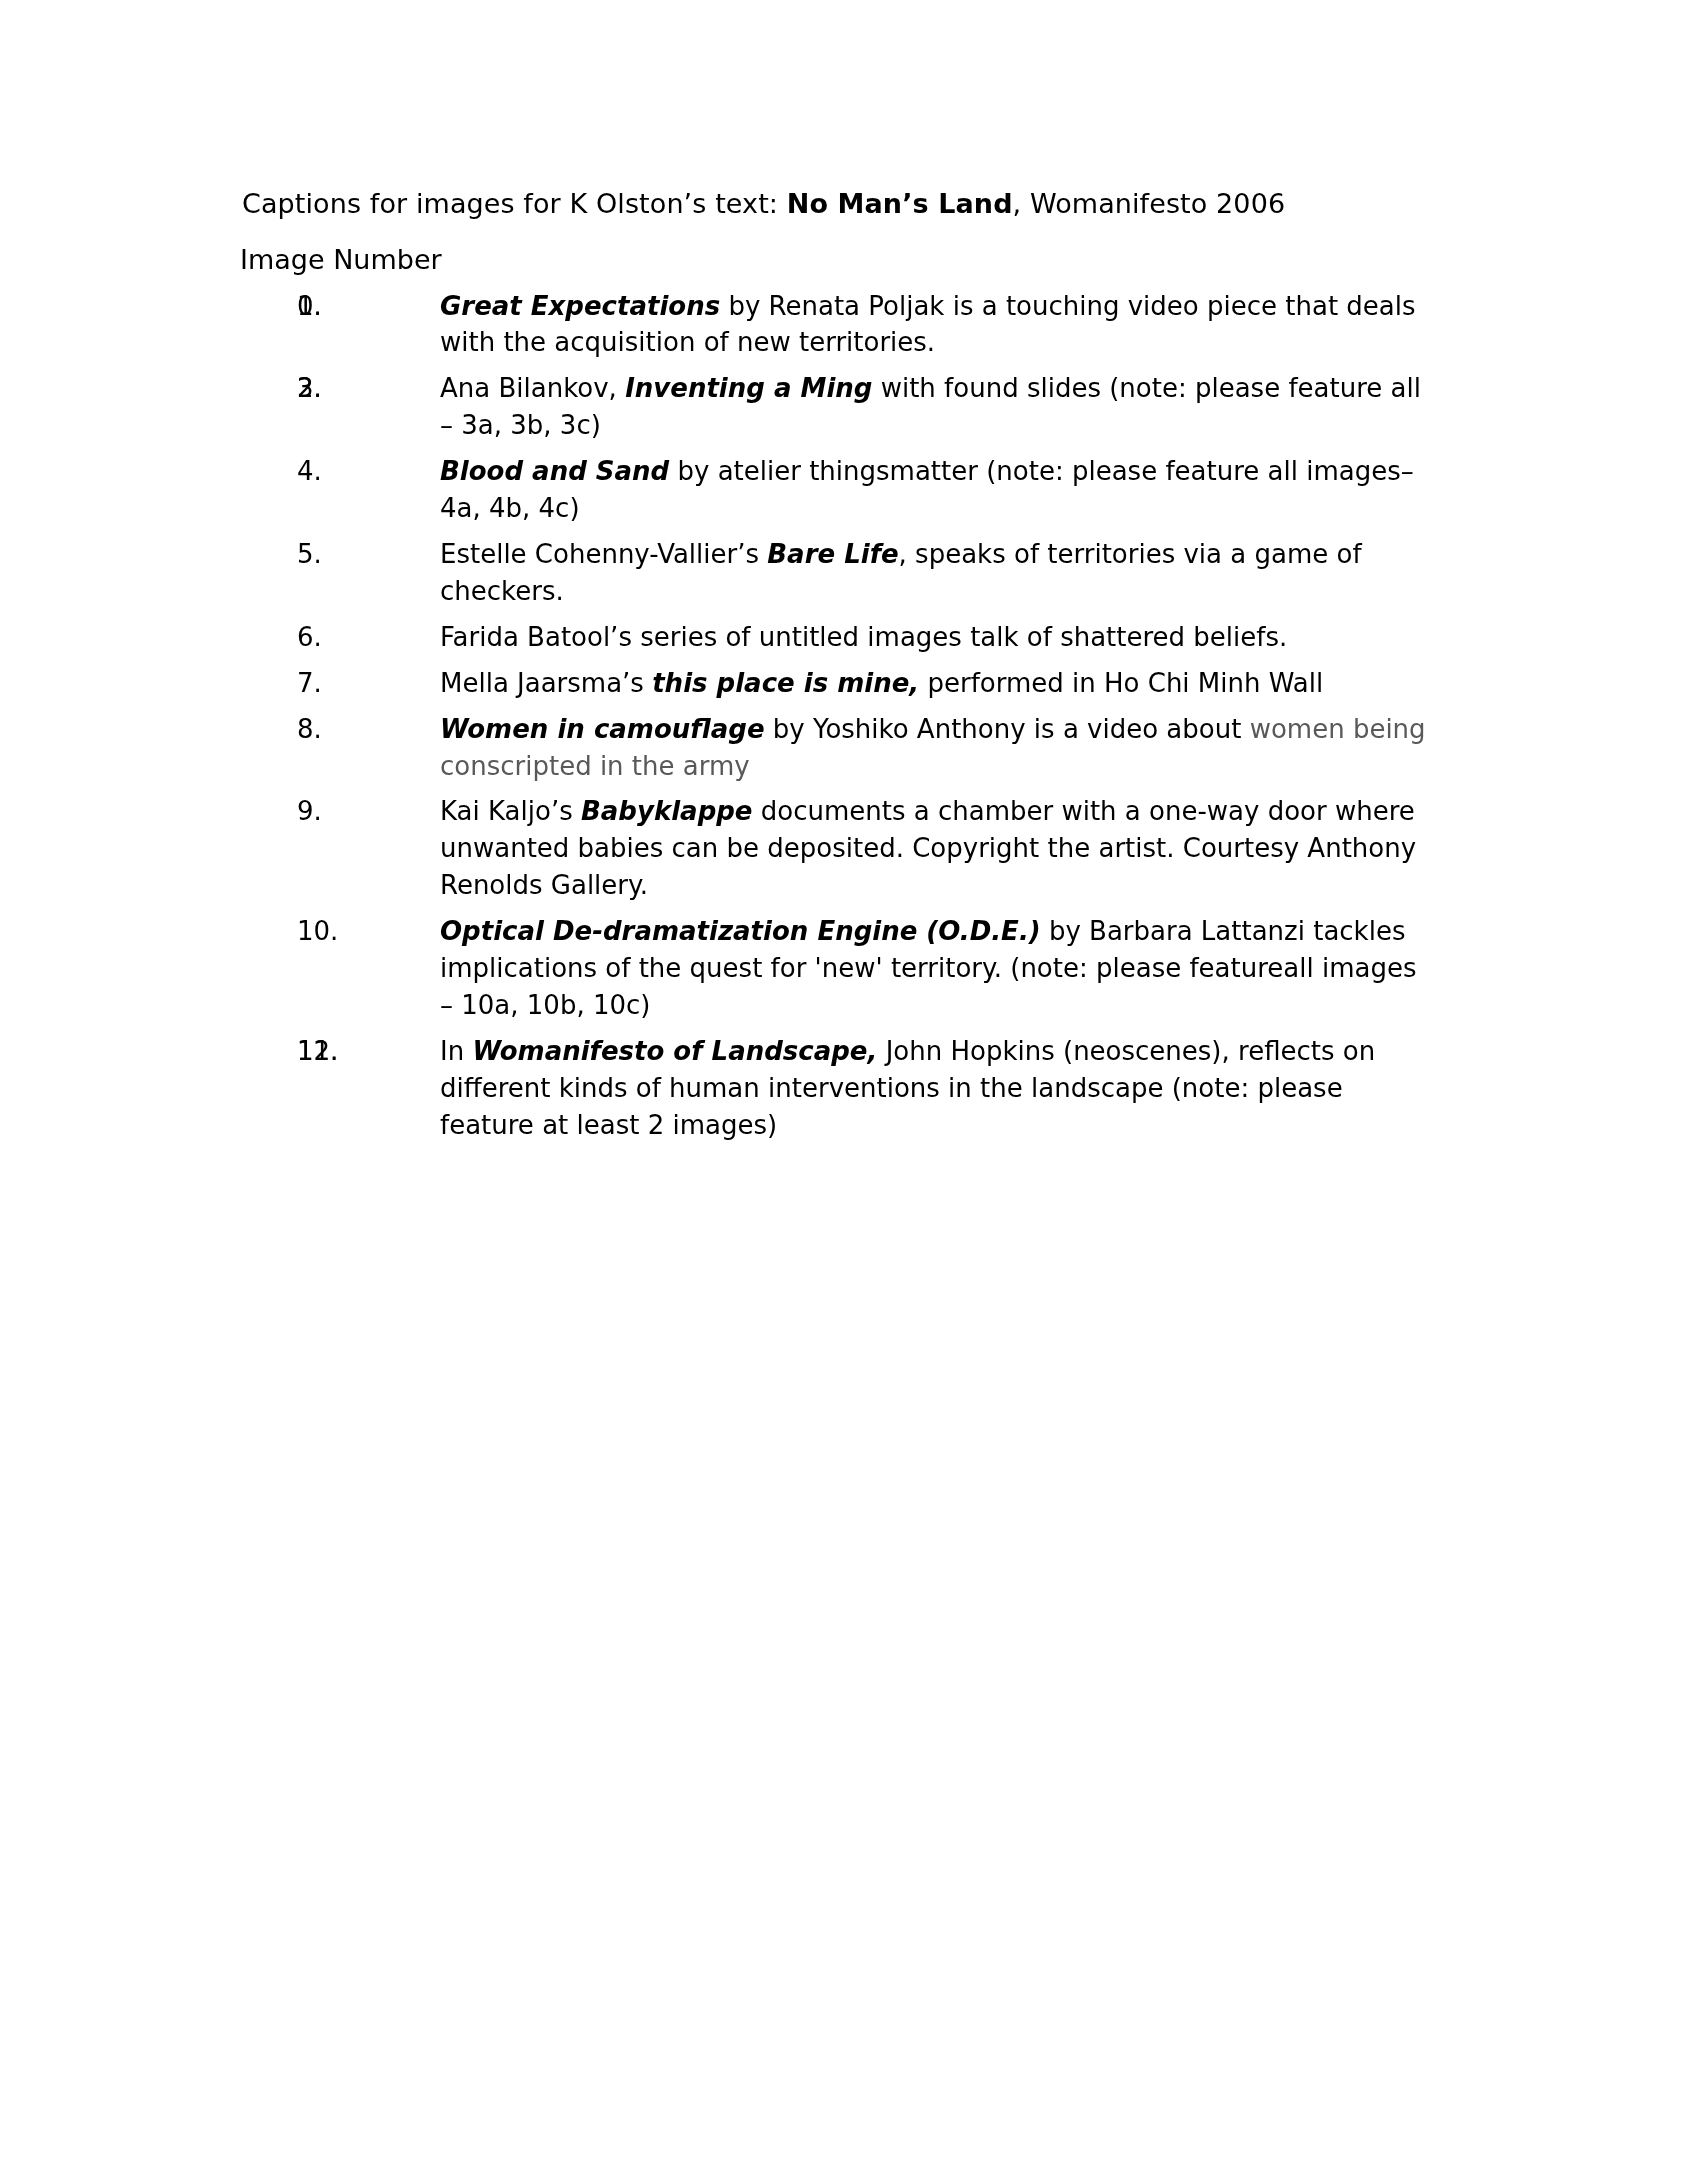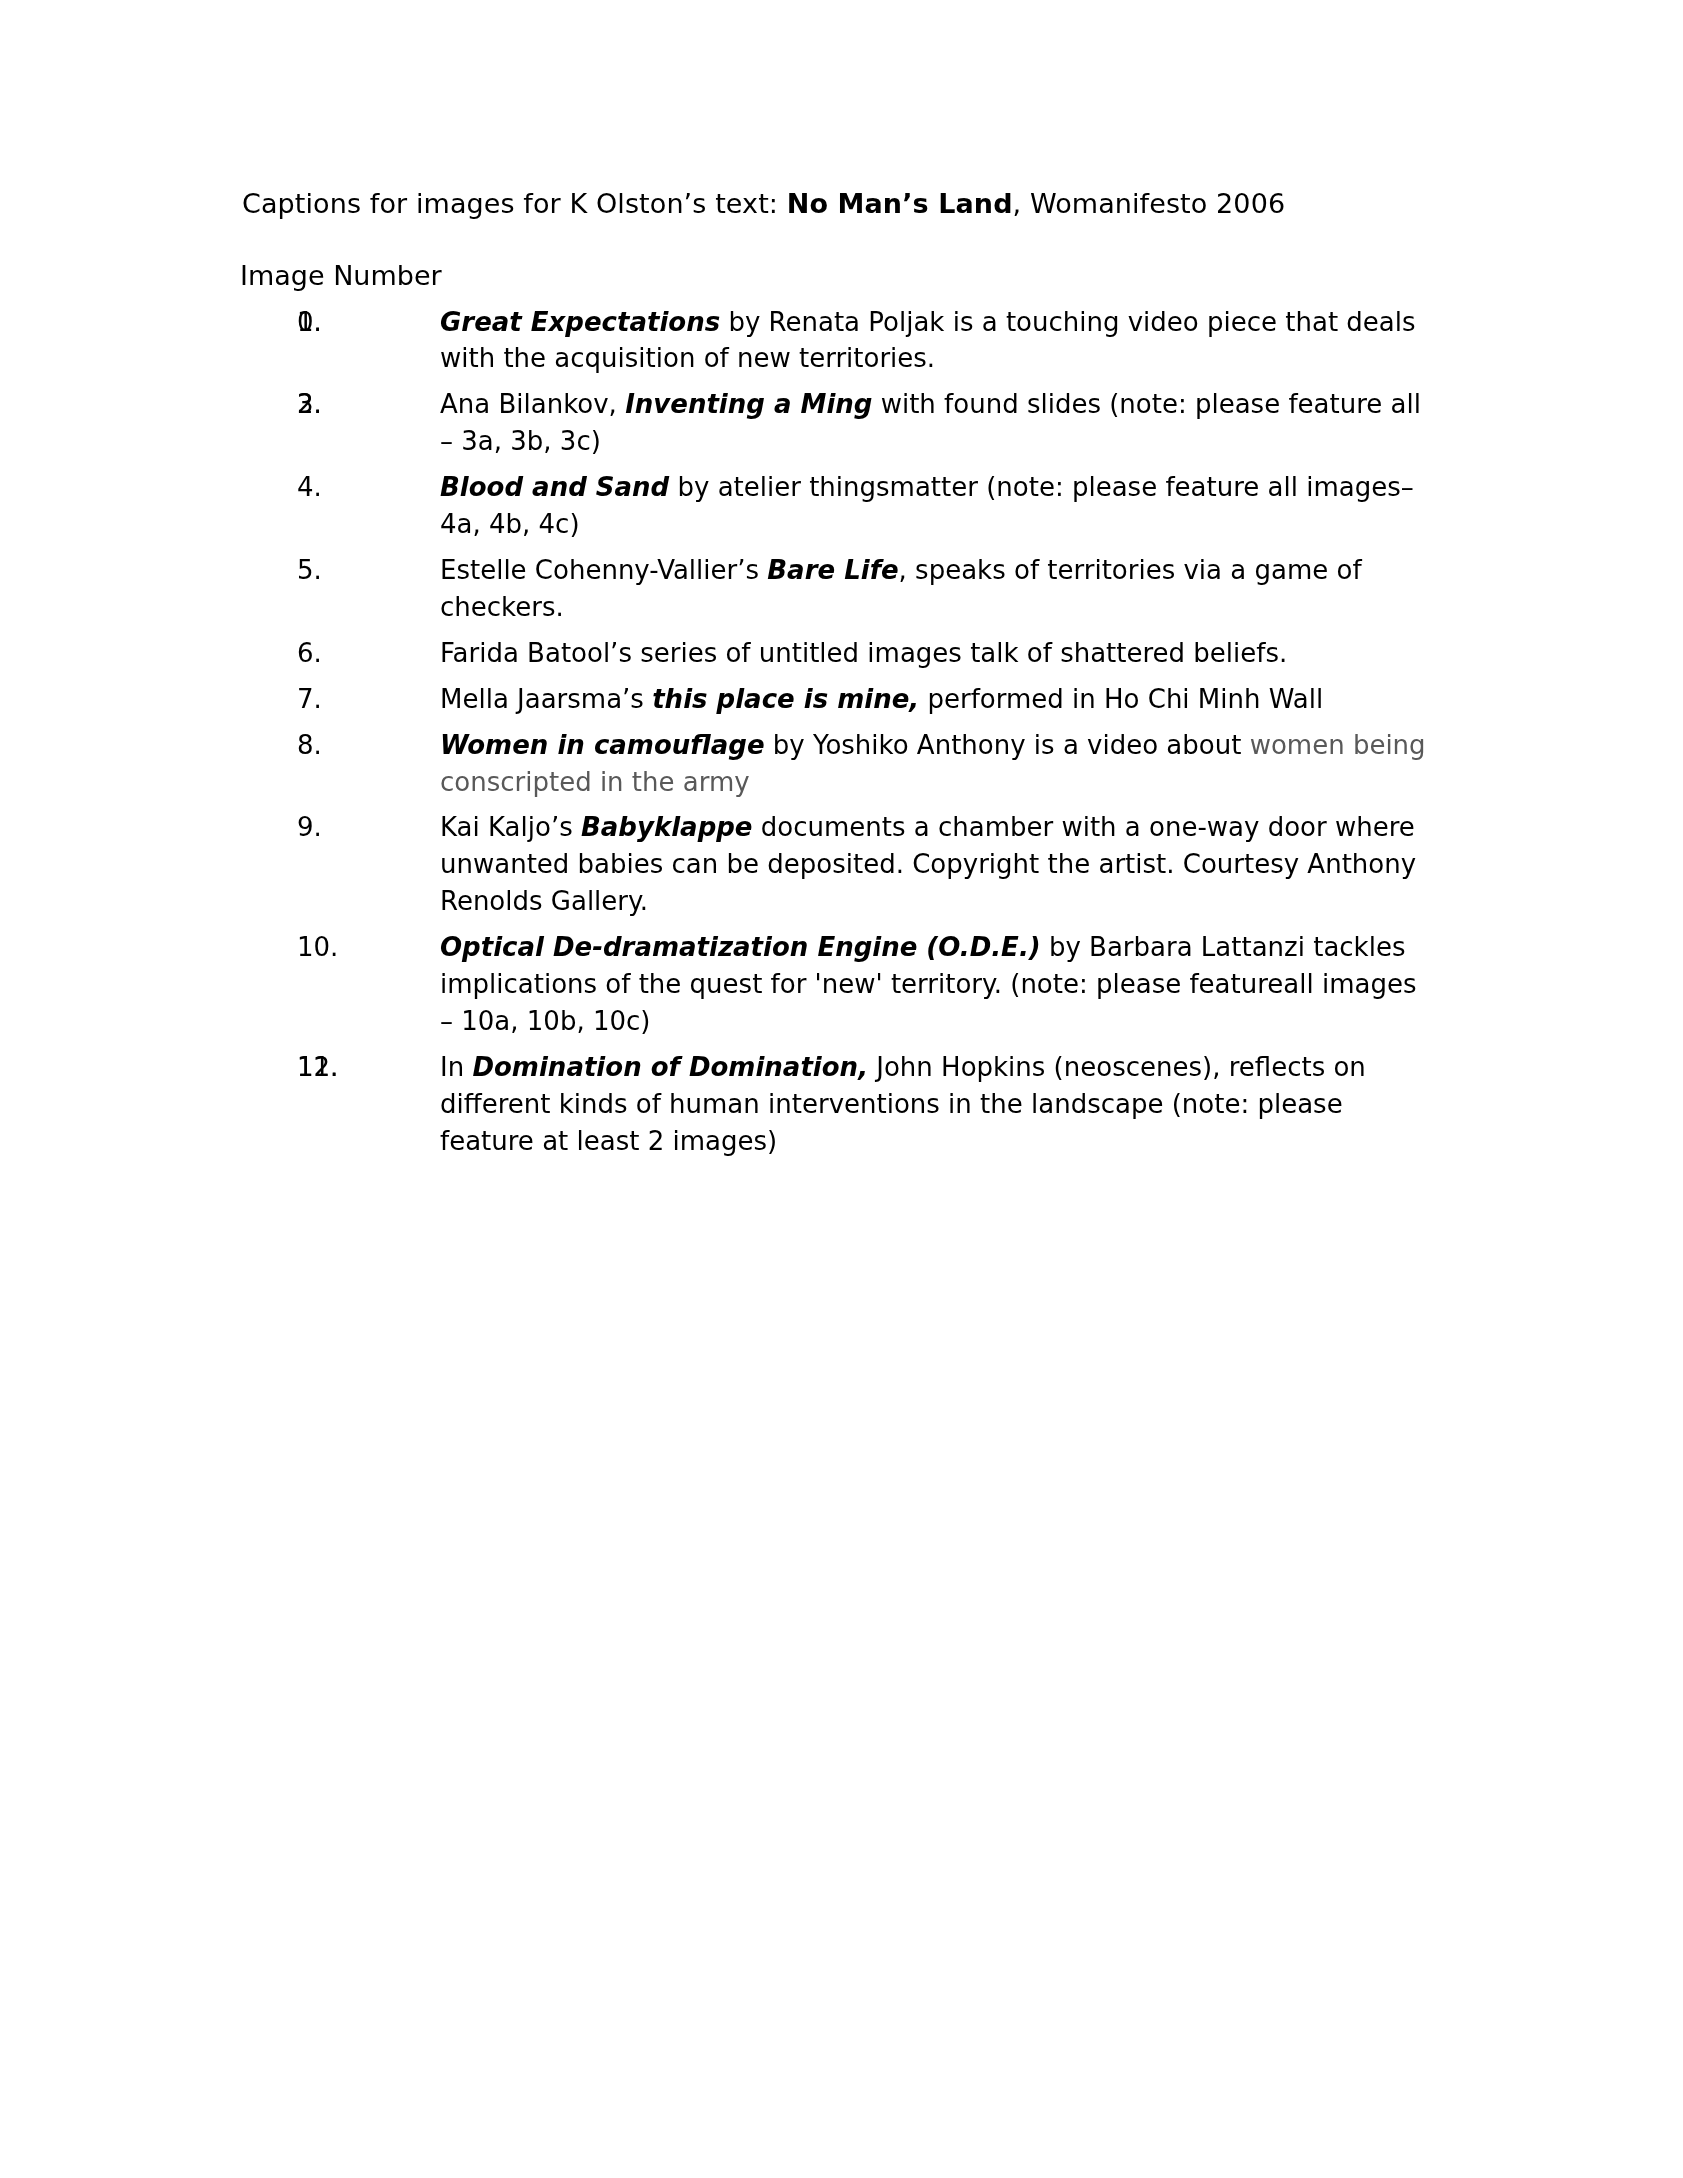--- a/index.html
+++ b/index.html
@@ -35,21 +35,21 @@
     letter-spacing: 0.1px;
     margin: 0 0 0 0;
     white-space: nowrap;
   }
   .doc-title .bold {
     font-weight: bold;
   }
   .subheading {
     font-size: 27px;
     line-height: 1.3;
-    margin: 36px 0 0 -2px;
+    margin: 20px 0 0 -2px;
   }
   ol.caption-list {
     list-style: none;
     margin: 10px 0 0 0;
     padding: 0;
   }
   ol.caption-list > li {
     position: relative;
     padding-left: 198px;
     margin-top: 9px;
@@ -129,19 +129,19 @@
         </li>
         <li>
           <span class="num">10.</span>
           <span class="txt"><span class="bi">Optical De-dramatization Engine (O.D.E.)</span><span> by Barbara Lattanzi tackles implications of the quest for 'new' territory. (note: please featureall images – 10a, 10b, 10c)</span></span>
         </li>
         <li>
           <span class="num">11.</span>
         </li>
         <li>
           <span class="num">12.</span>
-          <span class="txt"><span>In </span><span class="bi">Domination of Domination,</span><span> John Hopkins (neoscenes), reflects on different kinds of human interventions in the landscape (note: please feature at least 2 images)</span></span>
+          <span class="txt"><span>In </span><span class="bi">Womanifesto of Landscape,</span><span> John Hopkins (neoscenes), reflects on different kinds of human interventions in the landscape (note: please feature at least 2 images)</span></span>
         </li>
       </ol>
 
   </div>
 </div>
 
 
 </body></html>

